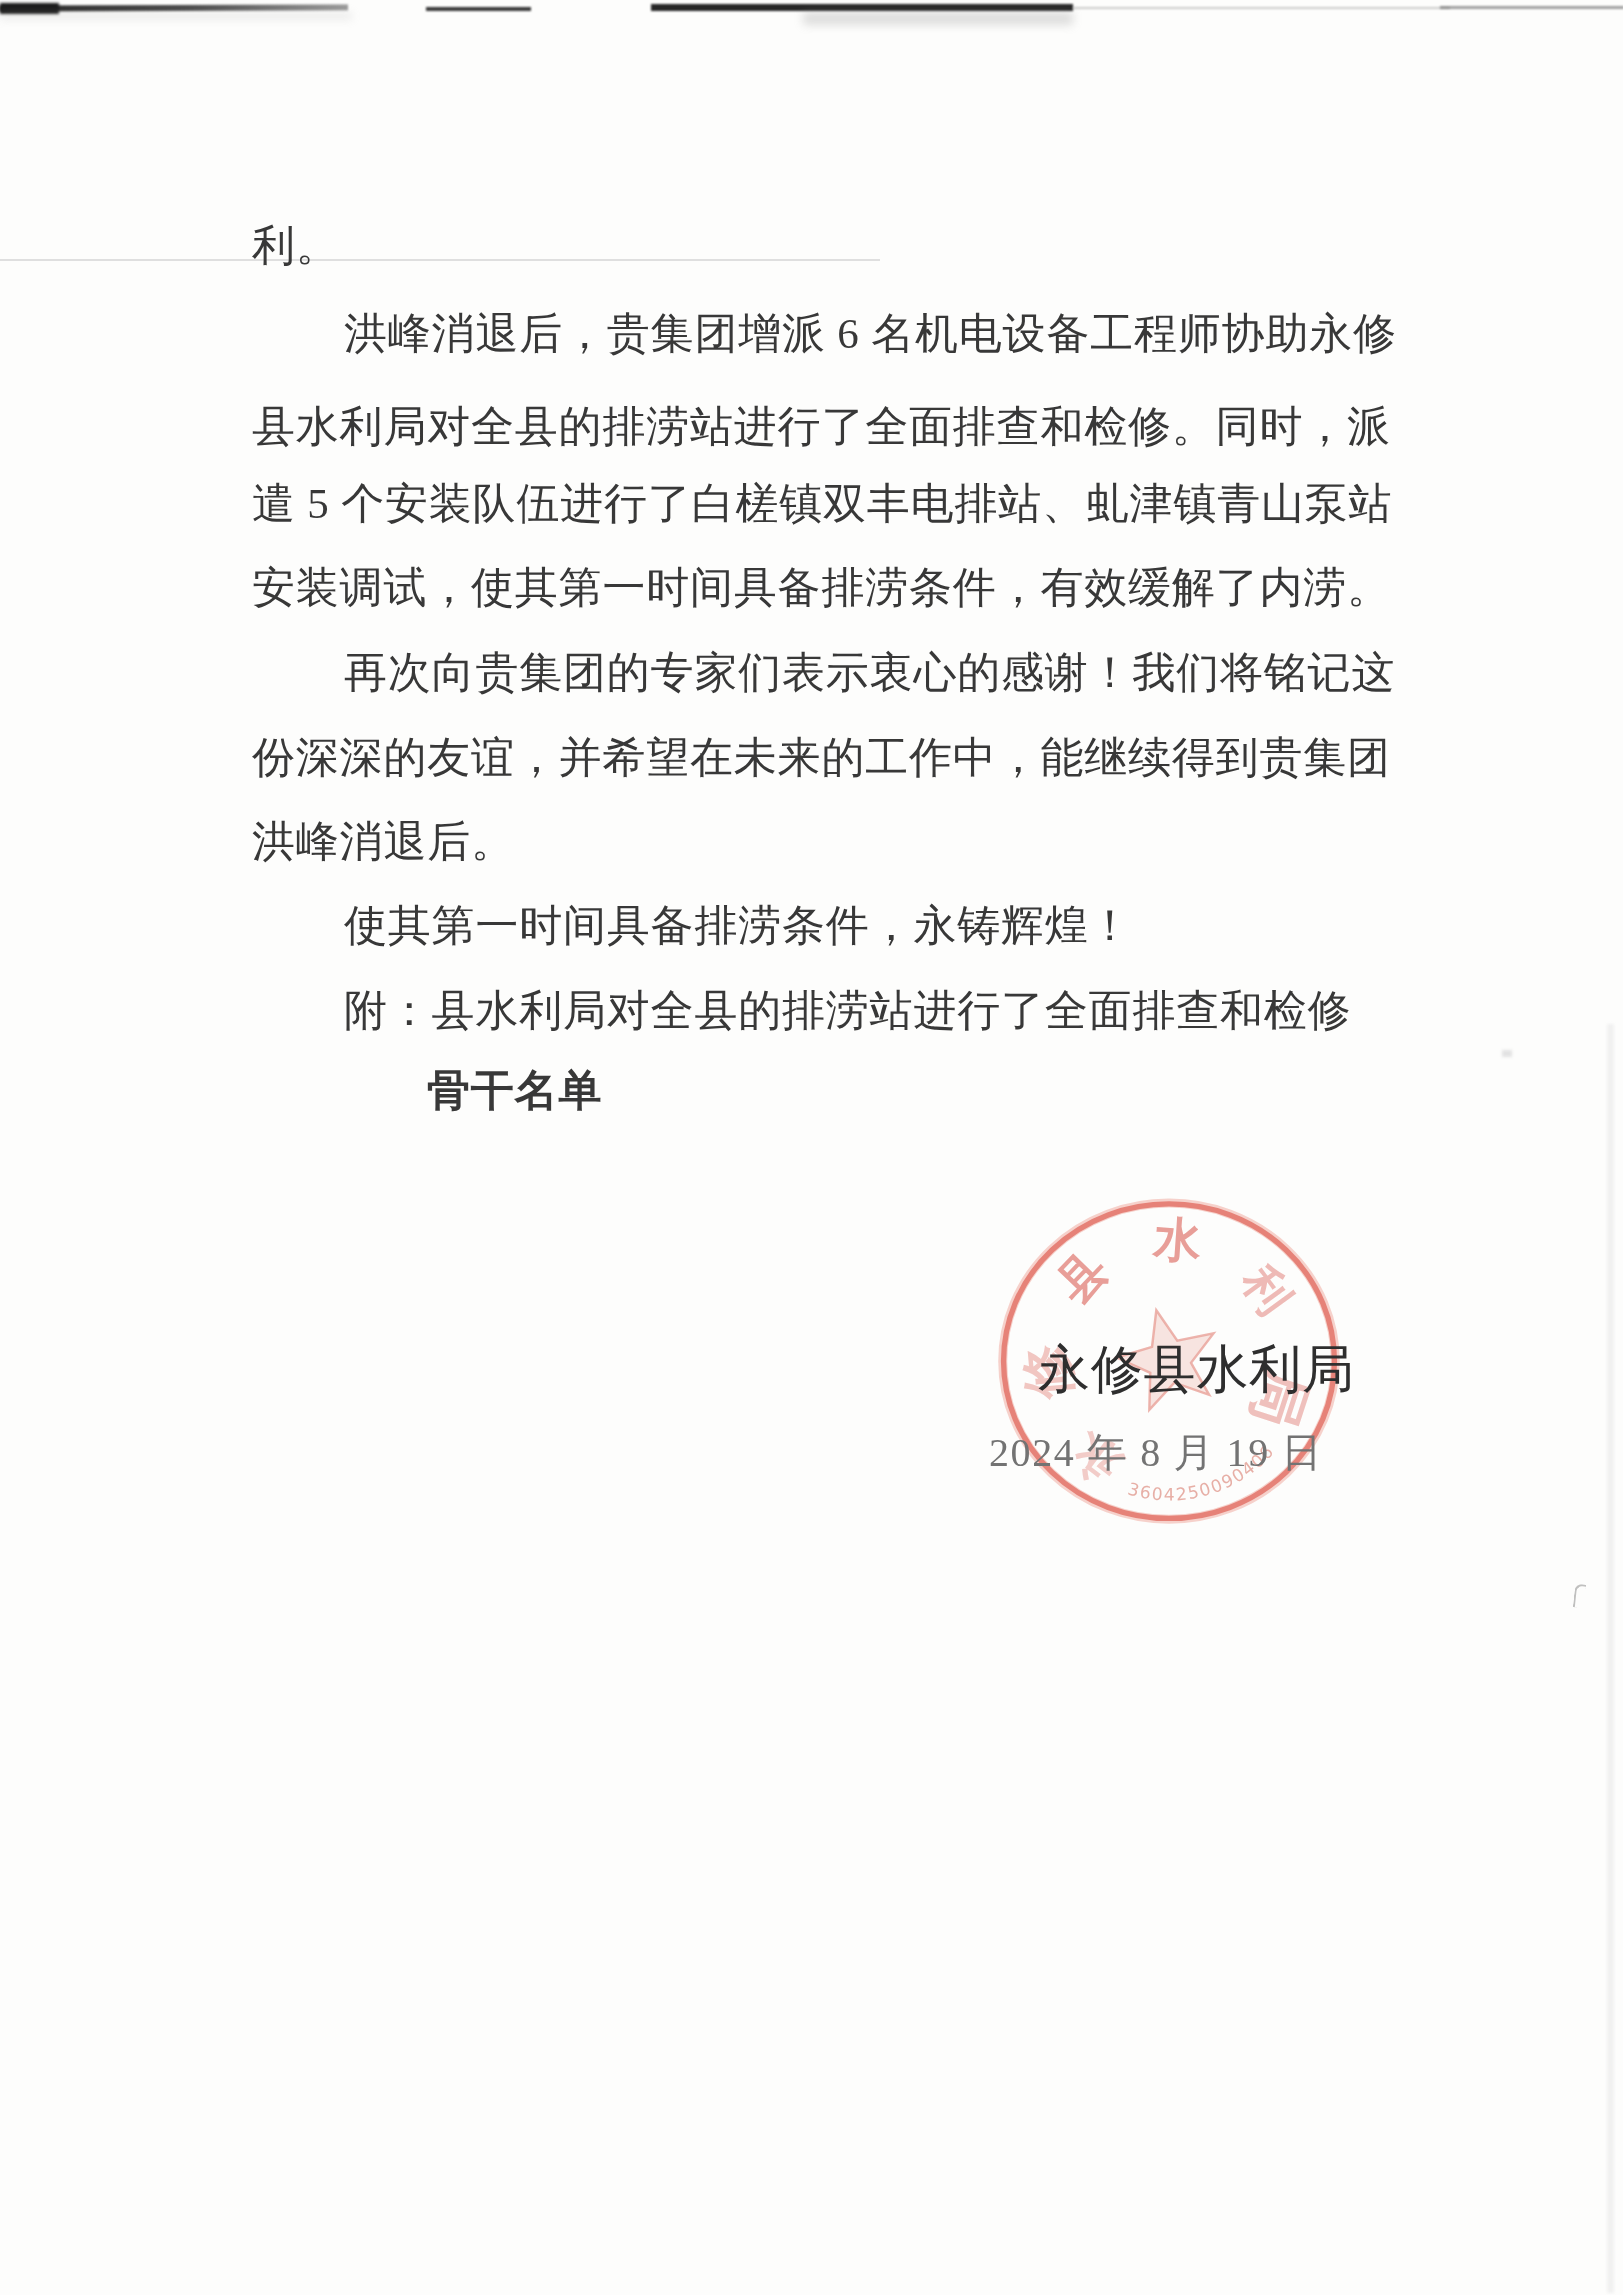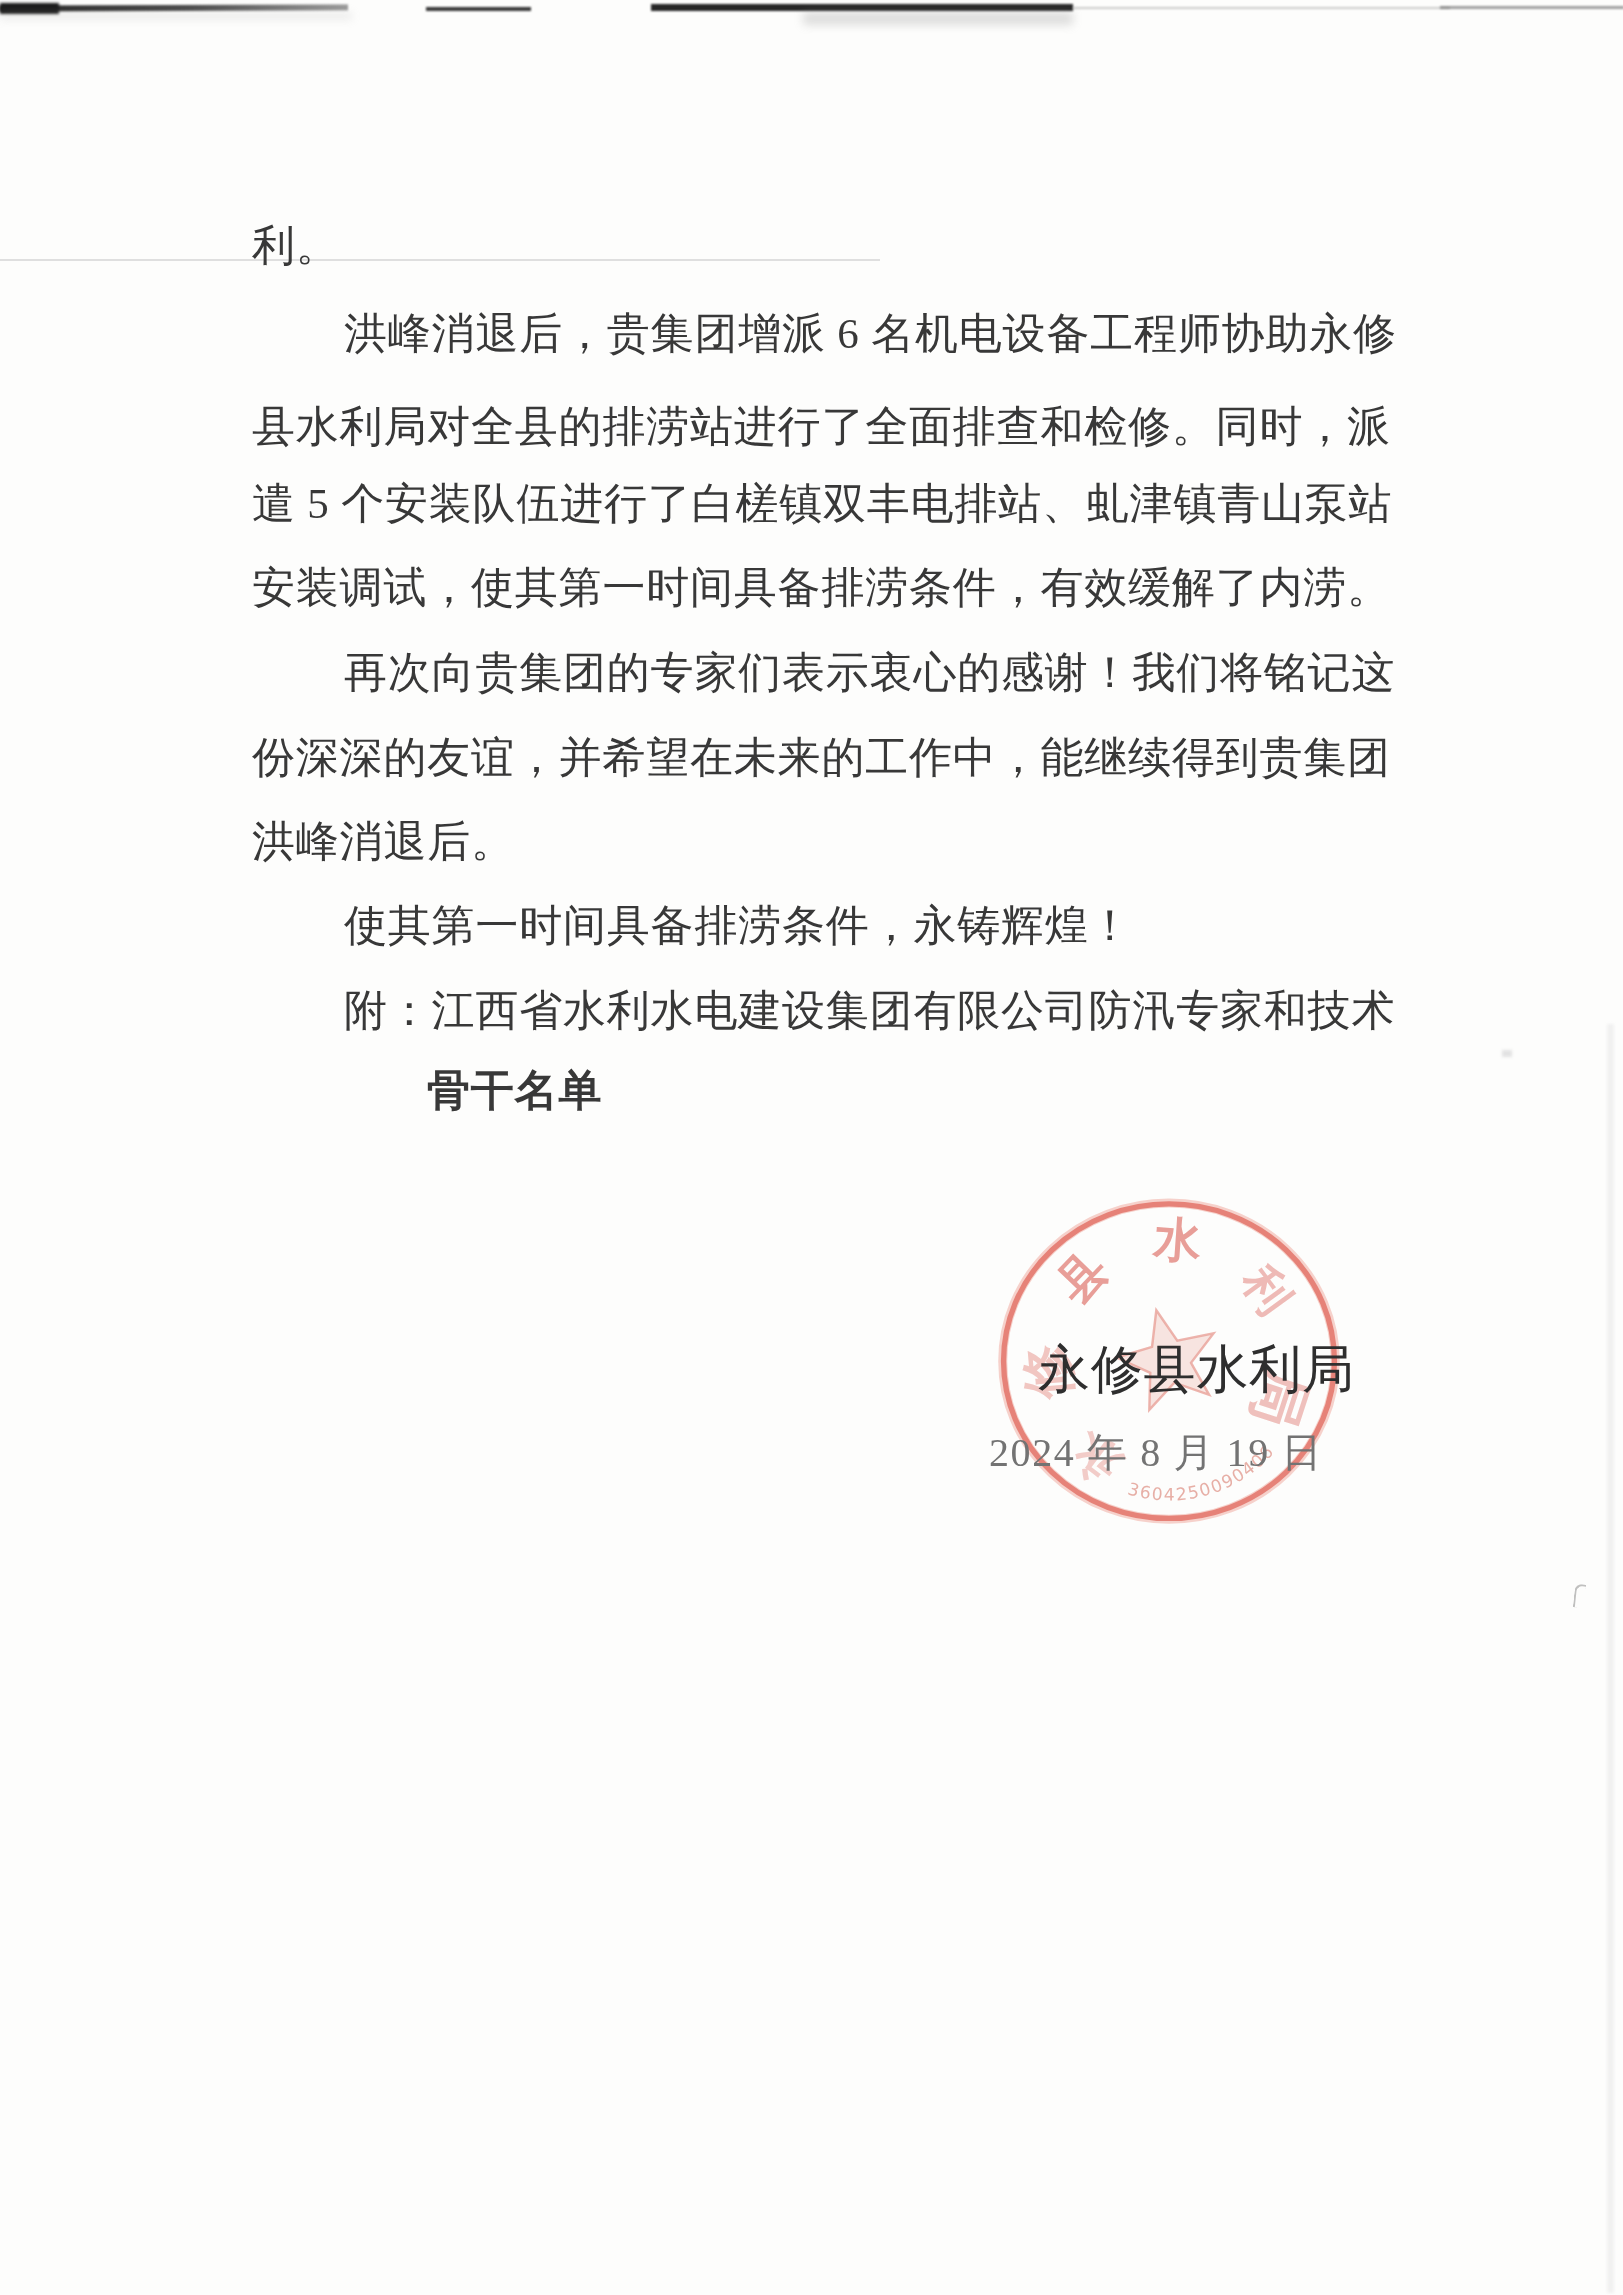--- a/index.html
+++ b/index.html
@@ -59,21 +59,21 @@
   <div id="letter-body" style="position:absolute;left:0;top:0;z-index:5;">
       <div class="body-line" style="left: 252px; top: 223px;">利。</div>
       <div class="body-line" style="left: 344px; top: 311px;">洪峰消退后，贵集团增派 6 名机电设备工程师协助永修</div>
       <div class="body-line" style="left: 252px; top: 396px; margin-top: 8px;">县水利局对全县的排涝站进行了全面排查和检修。同时，派</div>
       <div class="body-line" style="left: 252px; top: 481px;">遣 5 个安装队伍进行了白槎镇双丰电排站、虬津镇青山泵站</div>
       <div class="body-line" style="left: 252px; top: 565px;">安装调试，使其第一时间具备排涝条件，有效缓解了内涝。</div>
       <div class="body-line" style="left: 344px; top: 650px;">再次向贵集团的专家们表示衷心的感谢！我们将铭记这</div>
       <div class="body-line" style="left: 252px; top: 735px;">份深深的友谊，并希望在未来的工作中，能继续得到贵集团</div>
       <div class="body-line" style="left: 252px; top: 819px;">洪峰消退后。</div>
       <div class="body-line" style="left: 344px; top: 903px;">使其第一时间具备排涝条件，永铸辉煌！</div>
-      <div class="body-line" style="left: 344px; top: 988px;">附：江西省水利水电建设集团有限公司防汛专家和技术</div>
+      <div class="body-line" style="left: 344px; top: 988px;">附：县水利局对全县的排涝站进行了全面排查和检修</div>
       <div class="body-line" style="left: 427px; top: 1068px; font-weight: bold;">骨干名单</div>
     </div>
 
   <svg class="seal-svg" width="344" height="336" viewBox="0 0 420 410">
     <ellipse cx="210" cy="204" rx="203" ry="193" fill="none" stroke="#f0ada3" stroke-width="11" opacity="0.55"></ellipse>
     <ellipse cx="210" cy="204" rx="202" ry="192" fill="none" stroke="#e4766c" stroke-width="6.5" opacity="0.88"></ellipse>
     <polygon points="194.5,141.9 220.1,179.0 264.3,170.1 236.9,205.9 259.0,245.1 216.5,230.2 186.0,263.3 187.1,218.3 146.2,199.5 189.3,186.6" fill="#f3cfc9" fill-opacity="0.55" stroke="#e9a198" stroke-opacity="0.8" stroke-width="3"></polygon>
     <g id="seal-arc-group">
         <text x="120.93137657349688" y="322.19805548699935" text-anchor="middle" dominant-baseline="central" font-size="58" fill="#e2837b" fill-opacity="0.4" transform="rotate(-143 120.93137657349688 322.19805548699935)" class="seal-arc-char">永</text>
         <text x="62.56318468242165" y="216.89904992665342" text-anchor="middle" dominant-baseline="central" font-size="66" fill="#e2837b" fill-opacity="0.45" transform="rotate(-95 62.56318468242165 216.89904992665342)" class="seal-arc-char">修</text>

